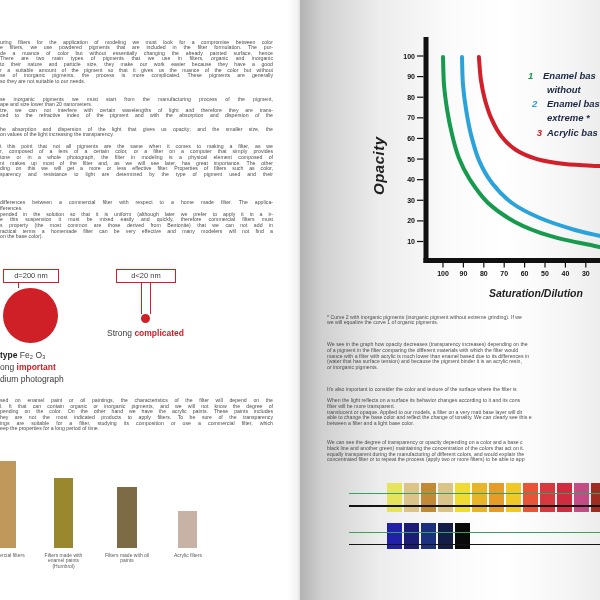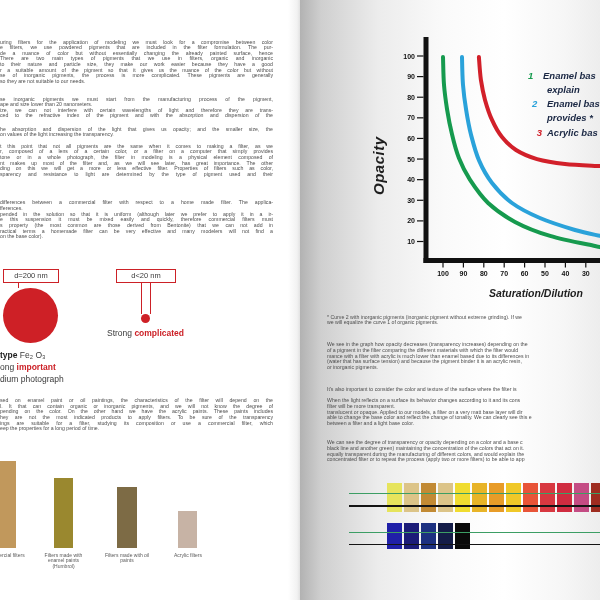--- a/index.html
+++ b/index.html
@@ -168,23 +168,23 @@
       <line x1="285.8" x2="285.8" y1="263" y2="267.5" stroke="#111" stroke-width="1.2"></line>
       <text x="285.8" y="276" text-anchor="middle" font-size="7" font-weight="bold" fill="#111" font-family="Liberation Sans, sans-serif">30</text>
       <text x="0" y="0" transform="translate(84,195) rotate(-90)" font-size="15" font-weight="bold" font-style="italic" fill="#1e1e1e" letter-spacing="0.5" font-family="Liberation Sans, sans-serif">Opacity</text>
       <text x="236" y="297" text-anchor="middle" font-size="10.5" font-weight="bold" font-style="italic" fill="#1e1e1e" font-family="Liberation Sans, sans-serif">Saturation/Dilution</text>
       <path d="M143.0,57.0C143.2,61.7 143.3,76.1 144.0,84.9C144.7,93.6 145.8,101.3 147.1,109.6C148.4,117.8 150.0,126.2 152.0,134.3C153.9,142.4 155.9,150.5 158.9,158.0C161.9,165.6 165.1,172.2 169.9,179.7C174.8,187.2 180.6,195.9 188.1,203.0C195.6,210.0 204.7,216.4 215.0,221.9C225.3,227.4 236.8,231.9 250.1,235.9C263.4,240.0 286.7,244.2 295.0,246.0C303.3,247.9 299.2,246.9 300.1,247.1" fill="none" stroke="#169a4e" stroke-width="4" stroke-linecap="round" stroke-linejoin="round"></path>
       <path d="M162.0,57.0C162.1,61.7 162.3,76.1 163.0,84.9C163.7,93.6 164.7,101.3 166.1,109.6C167.4,117.8 168.8,125.9 170.9,134.3C173.1,142.7 175.4,152.0 178.9,160.1C182.4,168.2 186.5,175.8 192.0,183.0C197.5,190.1 204.0,197.1 212.0,203.0C219.9,208.8 229.4,213.5 239.9,218.0C250.4,222.5 265.0,227.0 275.0,230.0C285.0,232.9 295.9,234.9 300.1,235.9" fill="none" stroke="#2aa2da" stroke-width="4" stroke-linecap="round" stroke-linejoin="round"></path>
       <path d="M178.9,57.0C179.2,60.8 179.9,72.8 180.9,79.9C182.0,87.1 183.2,93.2 185.0,99.9C186.9,106.6 189.1,113.7 192.0,119.9C194.8,126.1 197.9,132.0 202.0,137.0C206.0,142.0 210.2,146.3 216.0,150.0C221.9,153.7 228.9,156.7 237.0,159.1C245.2,161.4 254.5,162.8 265.0,164.0C275.5,165.2 294.2,165.7 300.1,166.1" fill="none" stroke="#d2202a" stroke-width="4" stroke-linecap="round" stroke-linejoin="round"></path>
     </svg>
   <div id="legend">
       <div class="lg-row" style="left: 228px; top: 69.5px;"><span class="lg-num" style="color: rgb(22, 154, 78);">1</span><span>Enamel bas</span></div>
-      <div class="lg-row" style="left: 247px; top: 83.8px;">explain</div>
+      <div class="lg-row" style="left: 247px; top: 83.8px;">without</div>
       <div class="lg-row" style="left: 232px; top: 98.1px;"><span class="lg-num" style="color: rgb(42, 162, 218);">2</span><span>Enamel bas</span></div>
-      <div class="lg-row" style="left: 247px; top: 112.4px;">provides *</div>
+      <div class="lg-row" style="left: 247px; top: 112.4px;">extreme *</div>
       <div class="lg-row" style="left: 232px; top: 126.7px; text-align: center;"><span class="lg-num" style="color: rgb(210, 32, 42);">3</span><span>Acrylic bas</span></div>
     </div>
   <div id="right-text">
       <div class="rpara" style="top: 314.5px;">
         <div class="ln">* Curve 2 with inorganic pigments (inorganic pigment without extreme grinding). If we</div>
         <div class="ln">we will equalize the curve 1 of organic pigments.</div>
       </div>
       <div class="rpara" style="top: 342.3px;">
         <div class="ln">We see in the graph how opacity decreases (transparency increases) depending on the</div>
         <div class="ln">of a pigment in the filter comparing the different materials with which the filter would</div>

